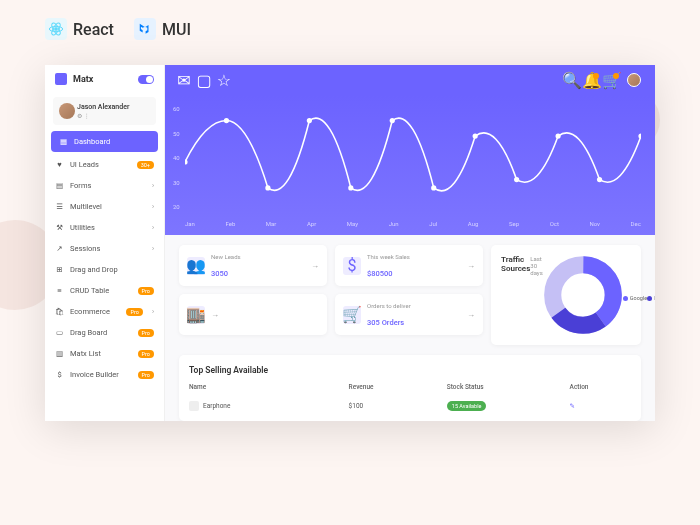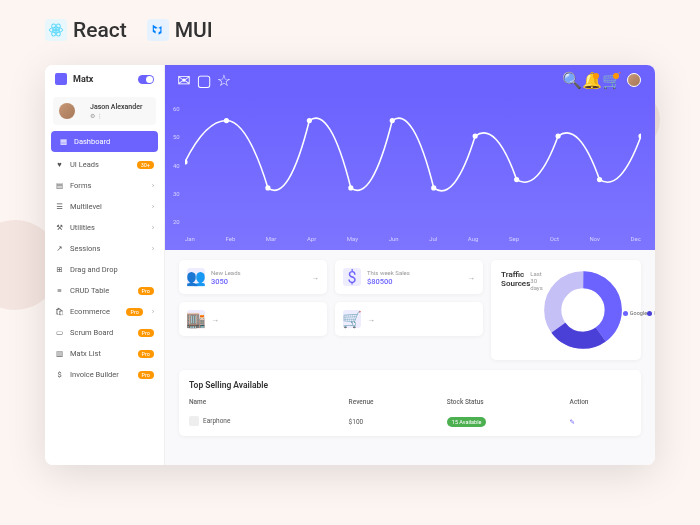--- a/index.html
+++ b/index.html
@@ -1,31 +1,31 @@
 <!DOCTYPE html>
 <html><head>
 <meta charset="utf-8">
 <style>
 *{margin:0;padding:0;box-sizing:border-box;font-family:-apple-system,BlinkMacSystemFont,"Segoe UI",Roboto,sans-serif}
 body{background:#fdf5f2;width:700px;height:525px;overflow:hidden;position:relative}
 .bg-circle1{position:absolute;width:90px;height:90px;border-radius:50%;background:#f5e5e0;left:-30px;top:220px}
 .bg-circle2{position:absolute;width:60px;height:60px;border-radius:50%;background:#f5e5e0;right:40px;top:90px}
 .header-row{display:flex;align-items:center;gap:20px;padding:18px 45px}
-.tech{display:flex;align-items:center;gap:6px;font-size:21px;font-weight:500;color:#333}
+.tech{display:flex;align-items:center;gap:6px;font-size:16px;font-weight:500;color:#333}
 .react-icon{width:22px;height:22px;color:#61dafb;background:#e8f7fc;border-radius:4px;padding:2px;display:flex;align-items:center;justify-content:center}
 .mui-icon{width:22px;height:22px;color:#007fff;background:#e6f2ff;border-radius:4px;padding:2px;display:flex;align-items:center;justify-content:center}
 .license-badge{margin-left:auto;border:1.5px solid #ff6b35;color:#ff6b35;padding:5px 16px;border-radius:18px;font-size:12px;font-weight:600}
-.app-window{position:absolute;left:45px;top:65px;width:610px;height:400px;background:#fff;border-radius:8px;box-shadow:0 8px 40px rgba(0,0,0,0.12);display:flex;overflow:hidden}
+.app-window{position:absolute;left:45px;top:65px;width:610px;height:356px;background:#fff;border-radius:0;box-shadow:0 8px 40px rgba(0,0,0,0.12);display:flex;overflow:hidden}
 .sidebar{width:120px;background:#fff;border-right:1px solid #f0f0f0;display:flex;flex-direction:column;font-size:8px}
 .logo-row{display:flex;align-items:center;padding:8px 10px;gap:6px}
 .logo-mark{width:12px;height:12px;background:#6c63ff;border-radius:2px}
 .logo-text{font-weight:700;font-size:9px;color:#333}
 .toggle{margin-left:auto;width:16px;height:9px;background:#6c63ff;border-radius:5px;position:relative}
 .toggle::after{content:"";position:absolute;right:1px;top:1px;width:7px;height:7px;background:#fff;border-radius:50%}
-.user-card{margin:4px 8px;background:#f8f8f8;border-radius:4px;padding:6px;display:flex;align-items:center;gap:15px}
+.user-card{margin:4px 8px;background:#f8f8f8;border-radius:4px;padding:6px;display:flex;align-items:center;gap:2px}
 .avatar-sm{width:16px;height:16px;border-radius:50%;background:linear-gradient(135deg,#c89878,#a67858)}
 .user-info{display:flex;flex-direction:column;gap:1px}
 .user-name{font-size:7px;color:#333;font-weight:500}
 .user-icons{display:flex;gap:3px;color:#999;font-size:6px}
 .nav-item{display:flex;align-items:center;padding:6px 10px;gap:6px;color:#555;cursor:pointer;font-size:7.5px}
 .nav-item.active{background:#6c63ff;color:#fff;border-radius:4px;margin:2px 6px;padding:6px 8px}
 .nav-icon{width:9px;height:9px;display:flex;align-items:center;justify-content:center;flex-shrink:0}
 .nav-badge{background:#ff9800;color:#fff;font-size:5.5px;padding:1px 4px;border-radius:6px;margin-left:auto}
 .nav-badge.pro{background:#ff9800}
 .nav-chevron{margin-left:auto;color:#999;font-size:7px}
@@ -38,36 +38,36 @@
 .avatar-top{width:14px;height:14px;border-radius:50%;background:linear-gradient(135deg,#c89878,#a67858);border:1px solid #fff}
 .chart-area{background:linear-gradient(180deg,#6c63ff 0%,#7d75ff 100%);height:155px;position:relative;padding:8px 14px}
 .y-axis{position:absolute;left:8px;top:10px;bottom:25px;display:flex;flex-direction:column;justify-content:space-between;color:#d4d0ff;font-size:6px}
 .chart-svg{position:absolute;left:20px;right:14px;top:10px;bottom:25px}
 .x-axis{position:absolute;bottom:8px;left:20px;right:14px;display:flex;justify-content:space-between;color:#d4d0ff;font-size:6px}
 .cards-row{display:flex;gap:8px;padding:10px 14px 0}
 .stat-cards{display:flex;flex-direction:column;gap:8px;flex:1.7}
 .stat-row{display:flex;gap:8px}
 .stat-card{flex:1;background:#fff;border-radius:5px;padding:8px;display:flex;align-items:center;gap:6px;box-shadow:0 1px 4px rgba(0,0,0,0.05)}
 .stat-icon{width:18px;height:18px;background:#eeecff;border-radius:3px;display:flex;align-items:center;justify-content:center;color:#6c63ff;flex-shrink:0}
-.stat-text{display:flex;flex-direction:column;gap:1px;flex:1}
+.stat-text{display:flex;flex-direction:column;gap:9px;flex:1}
 .stat-label{font-size:6px;color:#999}
 .stat-value{font-size:7.5px;color:#6c63ff;font-weight:500}
 .stat-arrow{color:#999;font-size:8px}
 .traffic-card{background:#fff;border-radius:5px;padding:10px;width:150px;box-shadow:0 1px 4px rgba(0,0,0,0.05);display:flex;}
 .traffic-title{font-size:8px;font-weight:600;color:#333}
 .traffic-sub{font-size:6px;color:#999;margin-bottom:6px}
 .donut-wrap{flex:1;display:flex;align-items:center;justify-content:center}
 .traffic-legend{display:flex;justify-content:space-around;font-size:5.5px;color:#666;margin-top:6px}
 .legend-item{display:flex;align-items:center;gap:2px}
 .legend-dot{width:5px;height:5px;border-radius:50%}
 .table-card{margin:10px 14px 0;background:#fff;border-radius:5px;padding:10px;box-shadow:0 1px 4px rgba(0,0,0,0.05)}
 .table-title{font-size:8.5px;font-weight:600;color:#333;margin-bottom:8px}
 .table-header{display:flex;font-size:6.5px;color:#666;font-weight:500;padding-bottom:4px}
 .th-name{flex:1.3}.th-rev{flex:0.8}.th-stock{flex:1}.th-action{flex:0.5}
-.table-row{display:flex;align-items:flex-end;font-size:6.5px;color:#555;padding-top:6px}
+.table-row{display:flex;align-items:center;font-size:6.5px;color:#555;padding-top:6px}
 .td-name{flex:1.3;display:flex;align-items:center;gap:4px}
 .prod-icon{width:10px;height:10px;background:#eee;border-radius:2px}
 .td-rev{flex:0.8}
 .td-stock{flex:1}
 .stock-badge{background:#4caf50;color:#fff;font-size:5.5px;padding:2px 5px;border-radius:7px}
 .td-action{flex:0.5;color:#6c63ff}
 </style>
 </head>
 <body>
 
@@ -149,21 +149,21 @@
       <span class="nav-badge pro">Pro</span>
     </div>
     <div class="nav-item">
       <span class="nav-icon">🛍</span>
       <span>Ecommerce</span>
       <span class="nav-badge pro">Pro</span>
       <span class="nav-chevron" style="margin-left:3px">›</span>
     </div>
     <div class="nav-item">
       <span class="nav-icon">▭</span>
-      <span>Scrum Board</span>
+      <span>Drag Board</span>
       <span class="nav-badge pro">Pro</span>
     </div>
     <div class="nav-item">
       <span class="nav-icon">▥</span>
       <span>Matx List</span>
       <span class="nav-badge pro">Pro</span>
     </div>
     <div class="nav-item">
       <span class="nav-icon">$</span>
       <span>Invoice Builder</span>
@@ -247,20 +247,24 @@
             <div class="stat-arrow">→</div>
           </div>
         </div>
         <div class="stat-row">
           <div class="stat-card">
             <div class="stat-icon">🏬</div>
             <div class="stat-arrow">→</div>
           </div>
           <div class="stat-card">
             <div class="stat-icon">🛒</div>
+            <div class="stat-text">
+                <div class="stat-label">Orders to deliver</div>
+                <div class="stat-value">305 Orders</div>
+              </div>
             <div class="stat-arrow">→</div>
           </div>
         </div>
       </div>
       <div class="traffic-card">
         <div class="traffic-title">Traffic Sources</div>
         <div class="traffic-sub">Last 30 days</div>
         <div class="donut-wrap">
           <svg width="80" height="80" viewBox="0 0 42 42">
             <circle cx="21" cy="21" r="15.9" fill="none" stroke="#c5c0f5" stroke-width="9"></circle>

